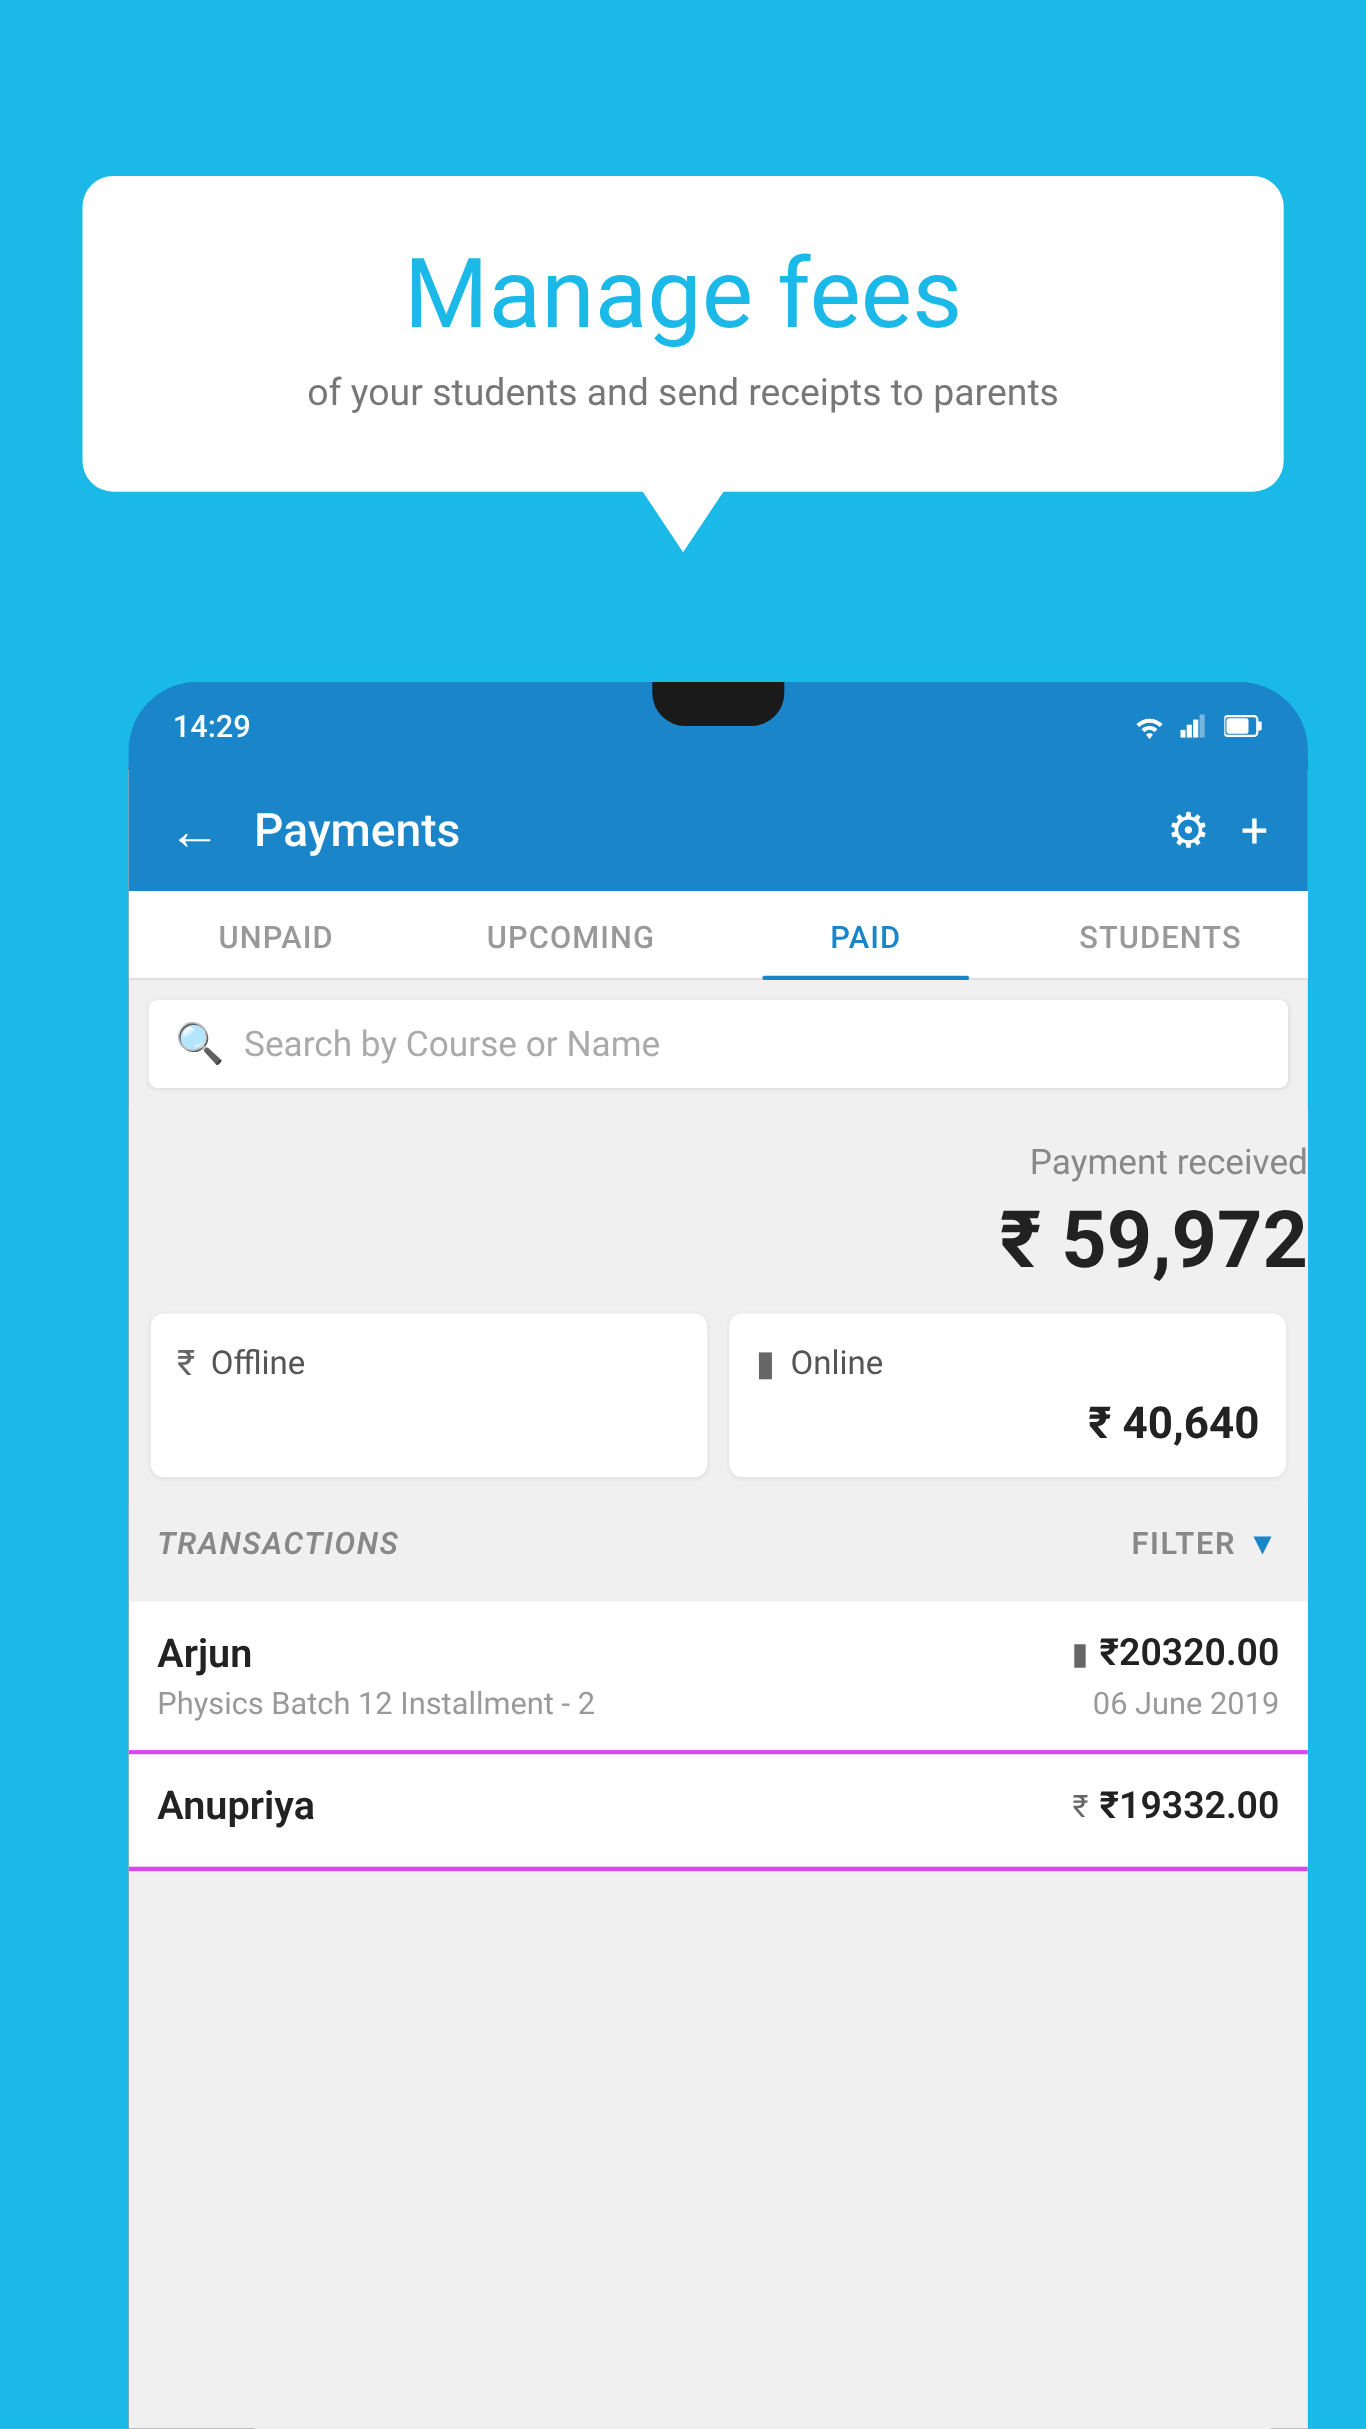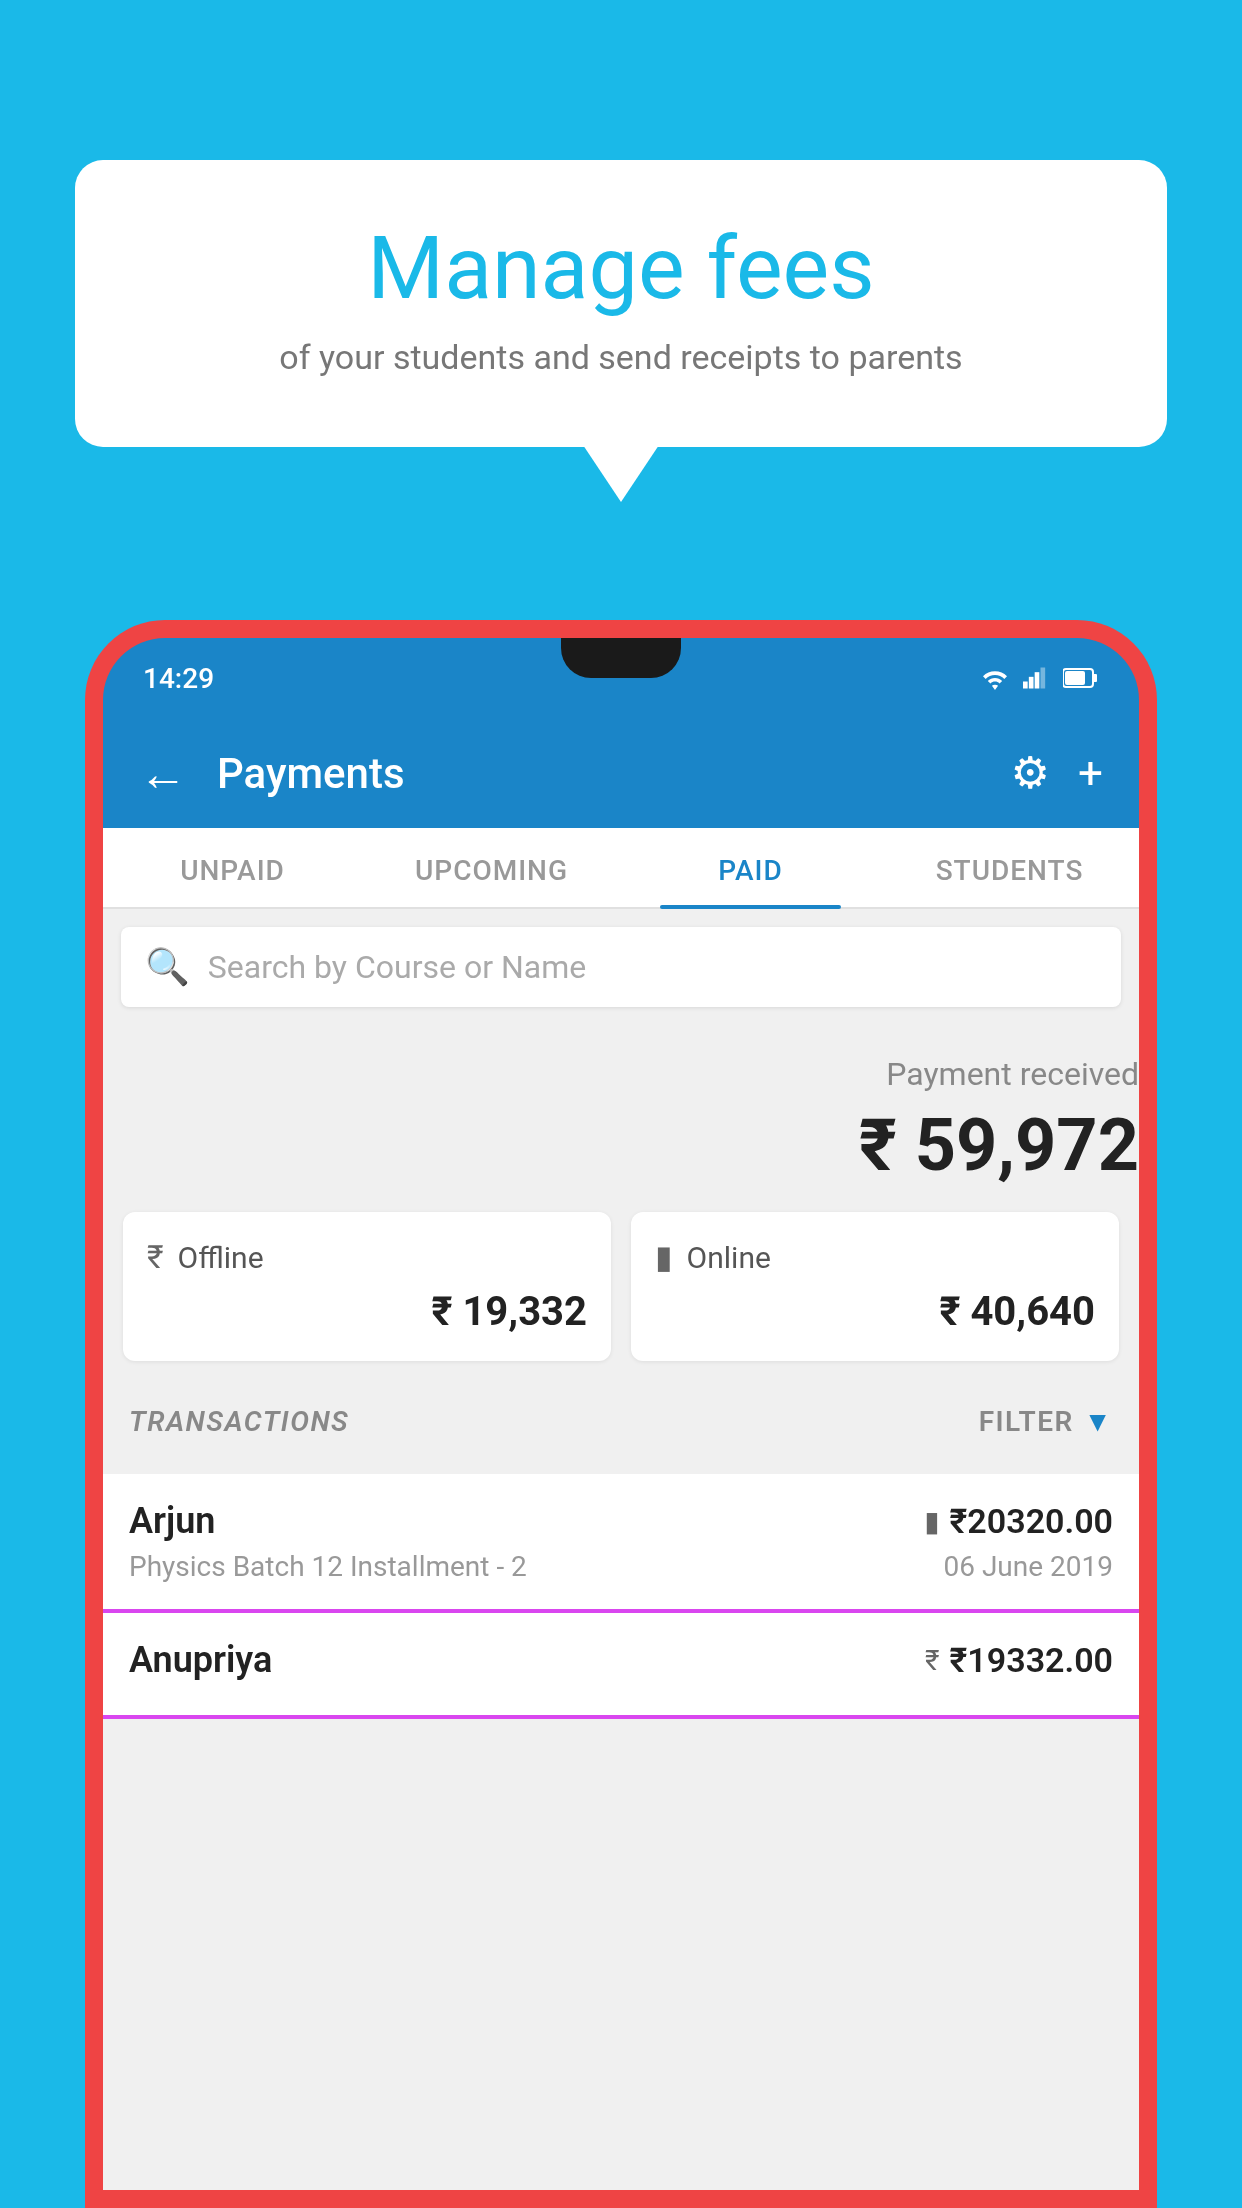--- a/index.html
+++ b/index.html
@@ -53,26 +53,26 @@
     
     .phone-wrapper {
       position: absolute;
       top: 620px;
       left: 85px;
       right: 85px;
       bottom: 0;
     }
 
     .phone-outer {
-      background: #ef4444;
+      background: #b91c1c;
       border-radius: 80px 80px 0 0;
-      padding: 18px;
       width: 100%;
       height: 100%;
       position: relative;
+      margin-left: 32px;
     }
 
     
     .phone-status-bar {
       background: #1a85c8;
       border-radius: 62px 62px 0 0;
       height: 80px;
       display: flex;
       align-items: center;
       justify-content: space-between;
@@ -415,21 +415,20 @@
       <div class="payment-section">
         <div class="payment-label">Payment received</div>
         <div class="payment-amount">₹ 59,972</div>
 
         <div class="cards-row">
           <div class="payment-card">
             <div class="card-header">
               <span class="card-icon">₹</span>
               <span class="card-type">Offline</span>
             </div>
-            <div class="card-amount">₹ 19,332</div>
           </div>
           <div class="payment-card">
             <div class="card-header">
               <span class="card-icon">▮</span>
               <span class="card-type">Online</span>
             </div>
             <div class="card-amount">₹ 40,640</div>
           </div>
         </div>
 

